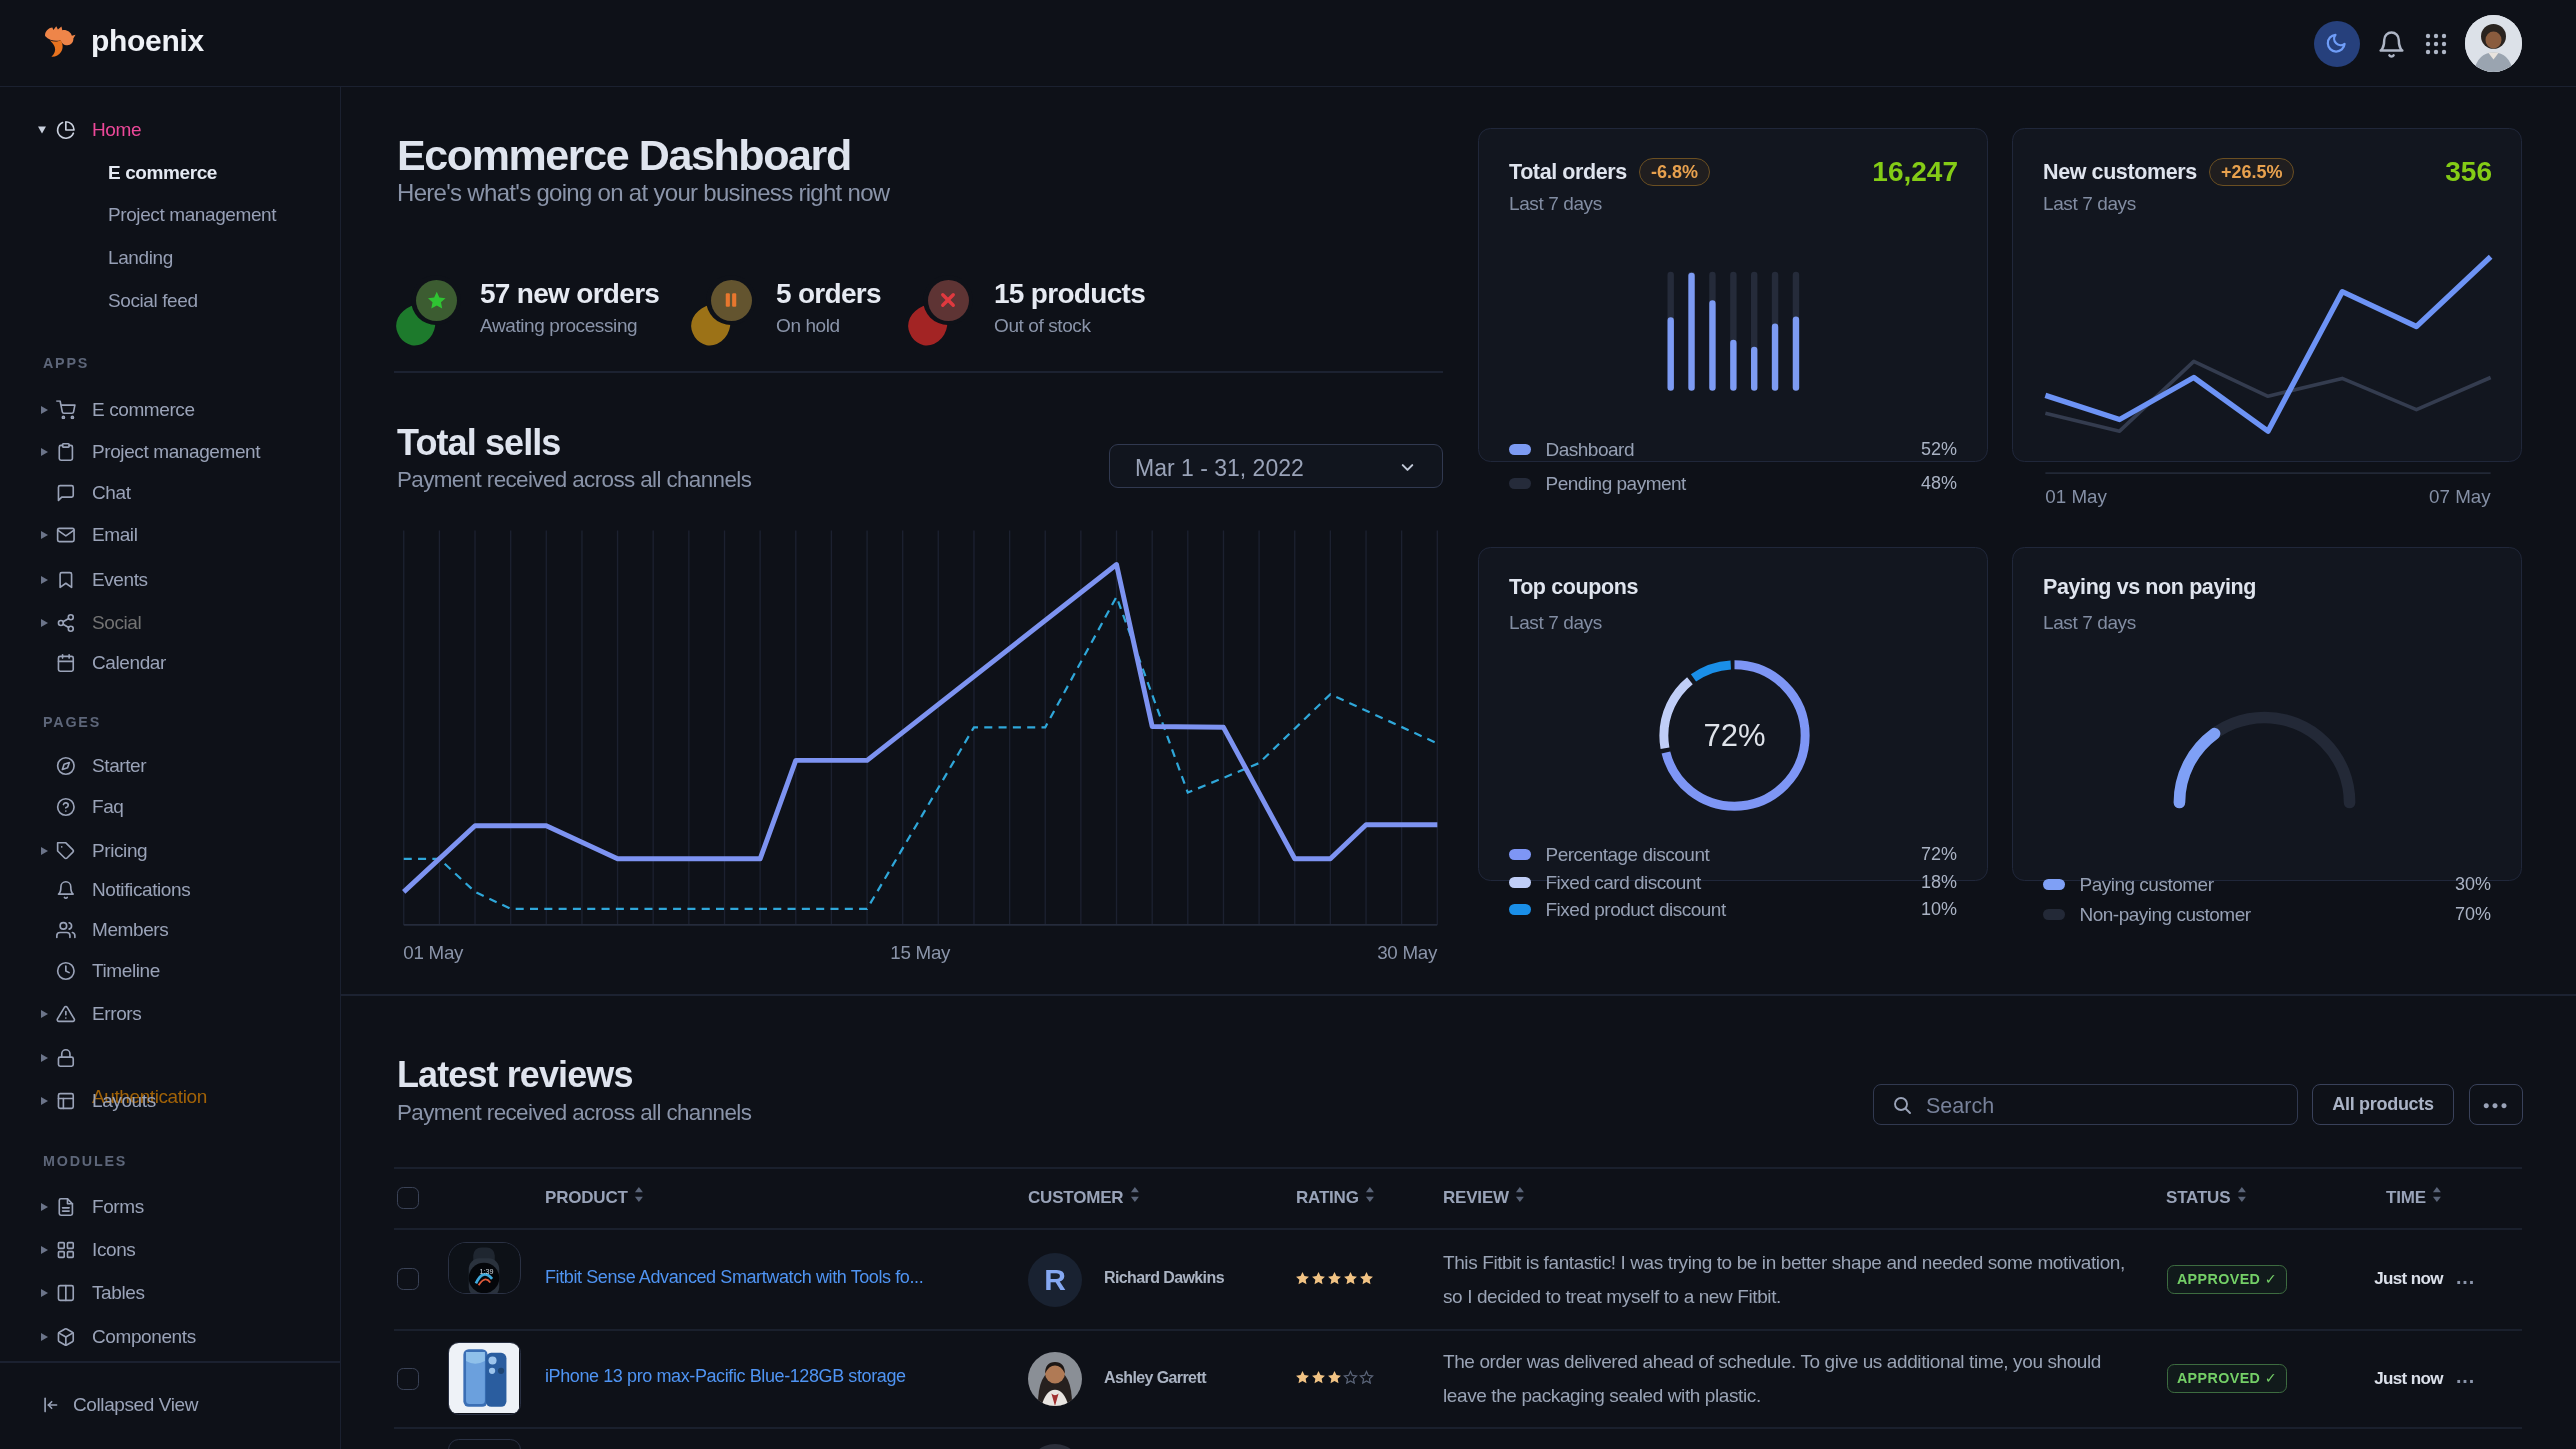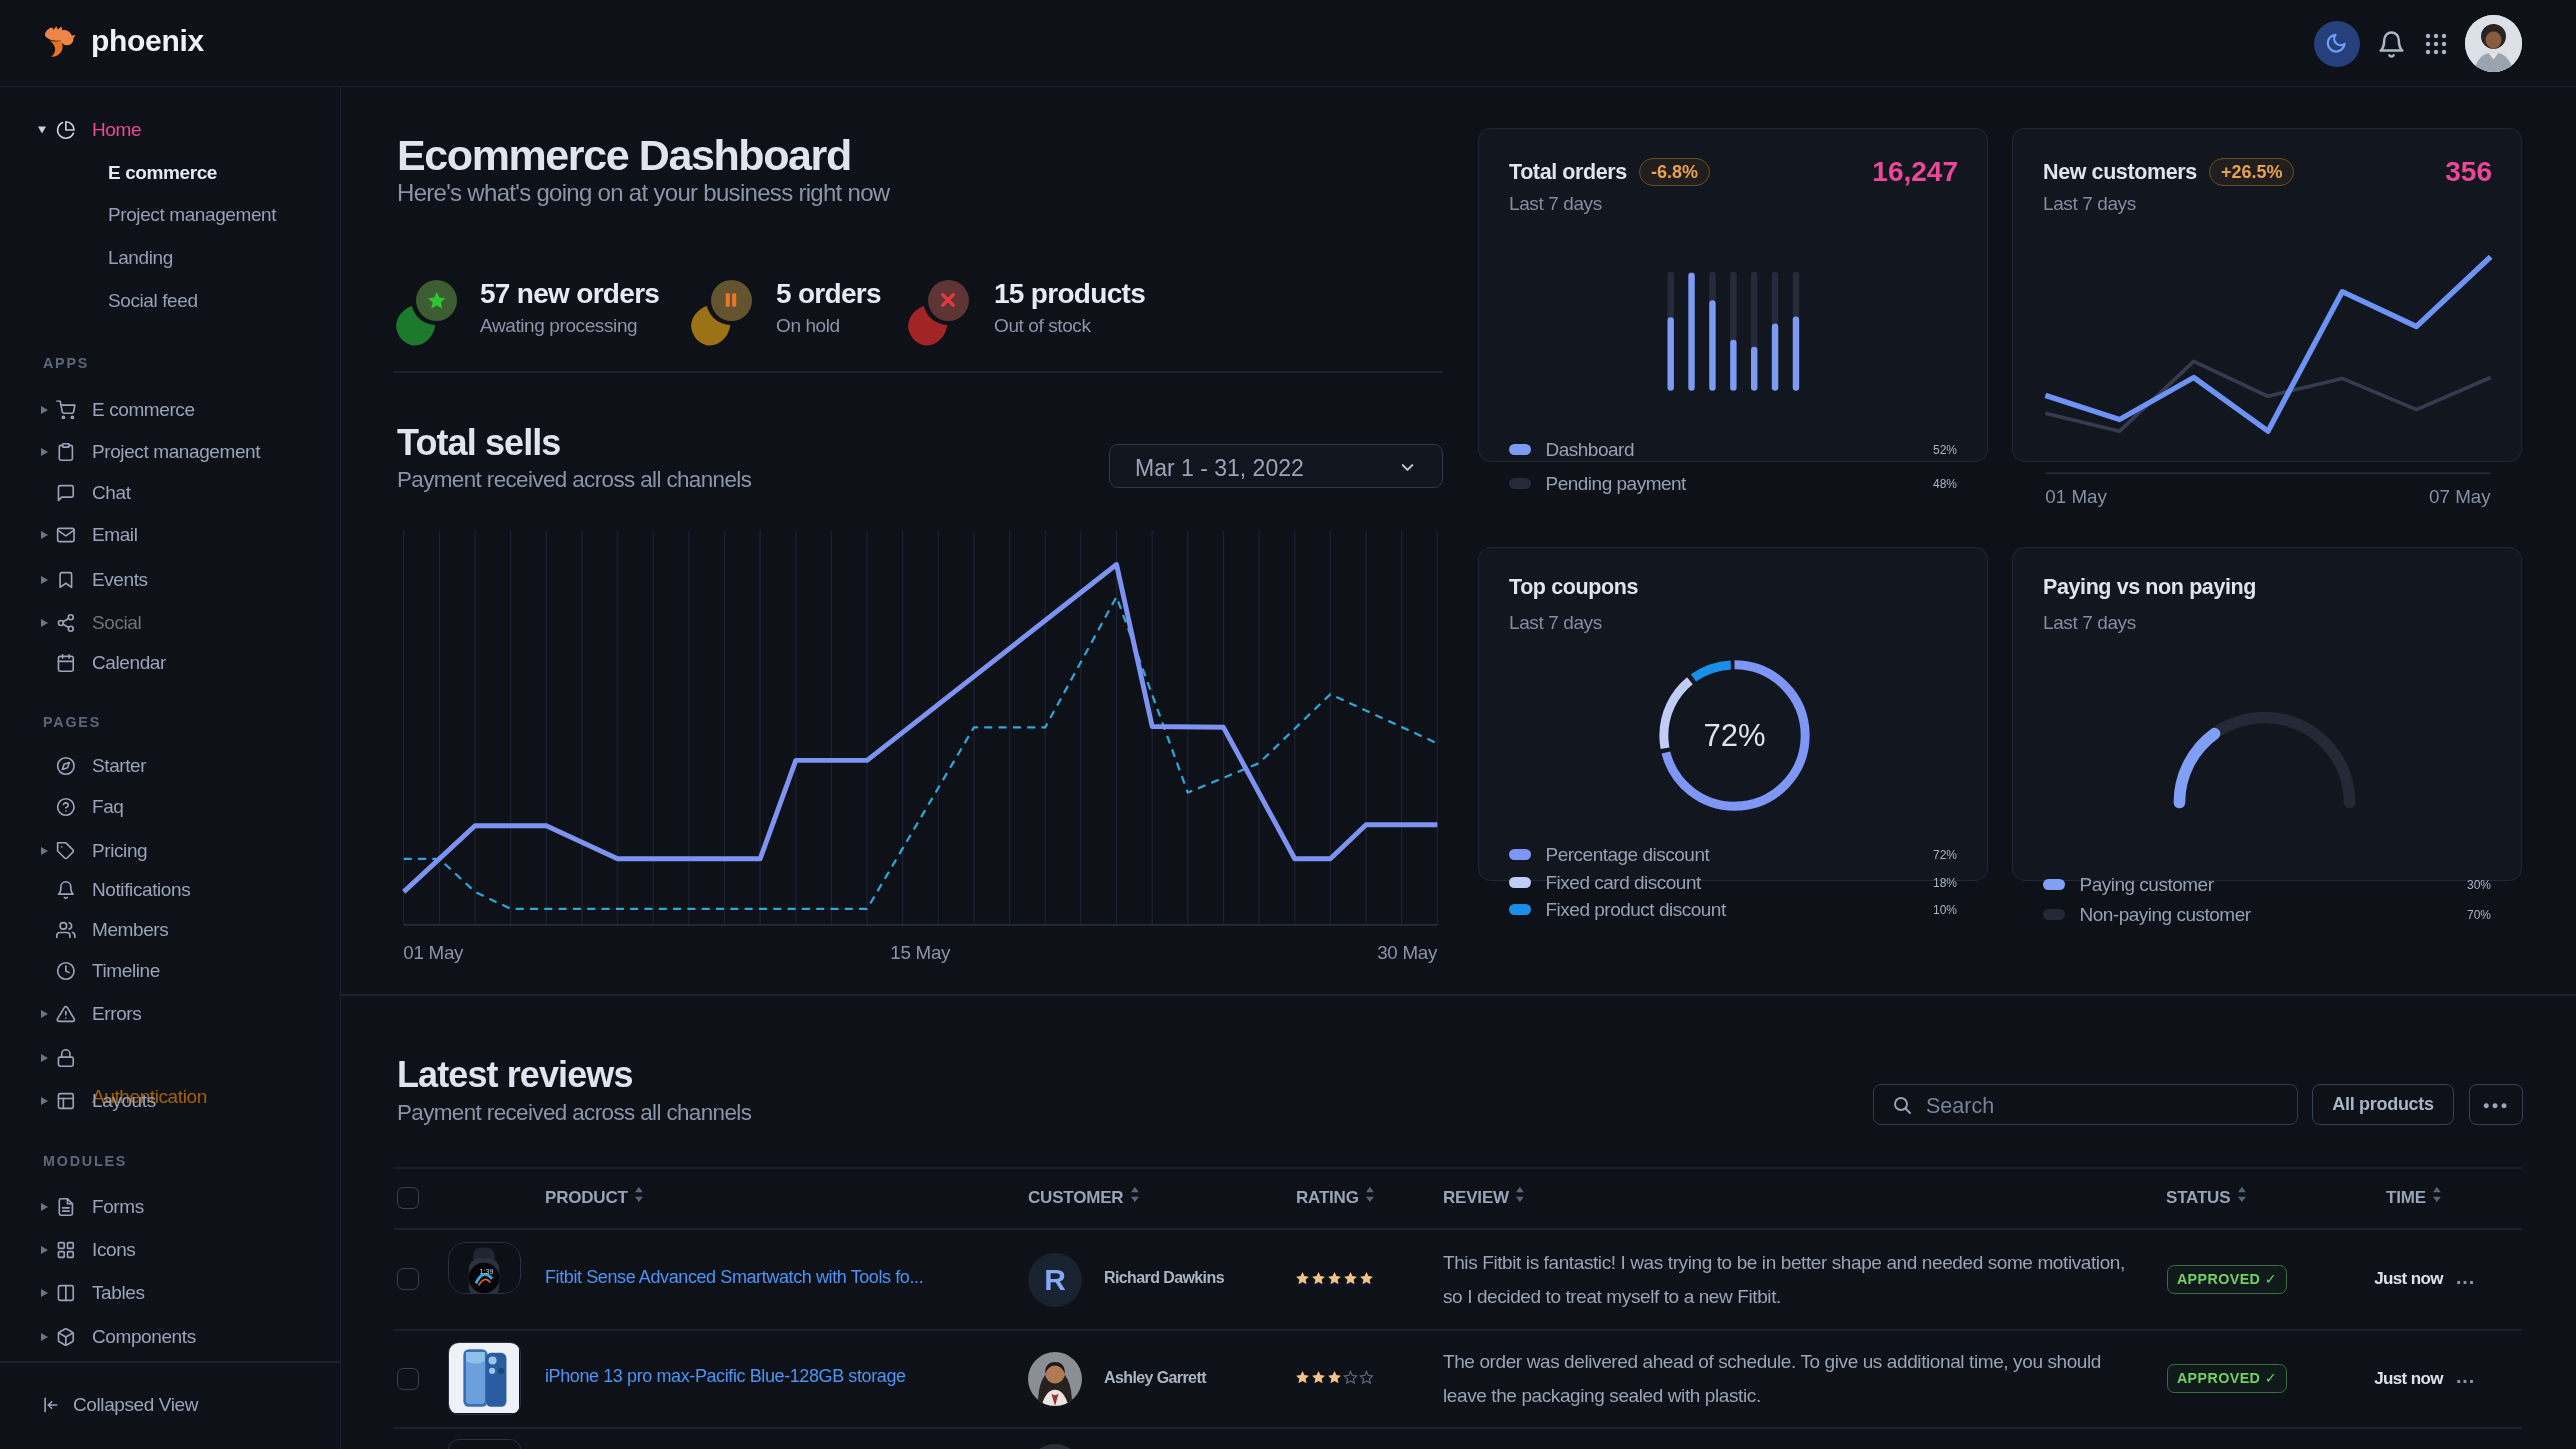--- a/index.html
+++ b/index.html
@@ -11,26 +11,26 @@
 .nitem{position:absolute;left:0;width:341px;height:39px;font-size:19px;letter-spacing:-0.4px;color:#9aa3b8}
 .nitem .txt{position:absolute;left:92px;top:50%;transform:translateY(-50%);white-space:nowrap}
 .nitem .sub{left:108px}
 .nitem .icon{position:absolute;left:56px;top:50%;transform:translateY(-50%)}
 .caret-r{position:absolute;left:41px;top:50%;transform:translateY(-50%);width:0;height:0;border-left:7.2px solid #6b7489;border-top:4.5px solid transparent;border-bottom:4.5px solid transparent}
 .caret-d{position:absolute;left:38px;top:50%;transform:translateY(-50%);width:0;height:0;border-top:7.2px solid #c9d0dd;border-left:4.5px solid transparent;border-right:4.5px solid transparent}
 .card{position:absolute;width:510px;height:334px;background:#12161f;border:1.8px solid #20273a;border-radius:12.5px}
 .cardhead{position:absolute;left:30px;top:27px;right:29px;display:flex;align-items:center}
 .ctitle{font-size:21.5px;font-weight:bold;color:#dfe4ee;letter-spacing:-0.4px;white-space:nowrap}
 .badge{margin-left:12.5px;font-size:18px;font-weight:bold;color:#e8a14e;border:1.8px solid #6b4f22;background:rgba(160,110,40,0.10);border-radius:14.3px;padding:2.7px 10.7px;line-height:1.15}
-.cval{margin-left:auto;font-size:28px;font-weight:bold;color:#ec4899}
+.cval{margin-left:auto;font-size:28px;font-weight:bold;color:#84cc16}
 .csub{position:absolute;left:30px;top:64px;font-size:19px;letter-spacing:-0.4px;color:#828da3}
 .lgrow{position:absolute;left:30px;right:30px;height:29px;display:flex;align-items:center}
 .sw{width:21.5px;height:10.7px;border-radius:5.4px;margin-right:15px;flex:none}
 .lgtxt{font-size:19px;letter-spacing:-0.5px;color:#96a0b4}
-.lgval{margin-left:auto;font-size:12px;color:#aab3c4}
+.lgval{margin-left:auto;font-size:18px;color:#aab3c4}
 .th{position:absolute;top:1167px;font-size:17px;font-weight:bold;color:#99a3b8;letter-spacing:-0.2px;height:61px;line-height:61px;white-space:nowrap}
 .cb{position:absolute;width:21.5px;height:21.5px;border:1.8px solid #3a4256;border-radius:6.3px}
 .rowline{position:absolute;left:394px;width:2128px;height:1.8px;background:#1a202d}
 .plink{font-size:18px;letter-spacing:-0.4px;color:#4f94f3;white-space:nowrap}
 .pname{font-size:16px;font-weight:bold;letter-spacing:-0.6px;color:#aab3c2}
 .rtext{font-size:19px;letter-spacing:-0.4px;color:#99a3b5;line-height:34px}
 .status{position:absolute;width:120px;height:29px;border:1.8px solid #3d6c40;border-radius:7.2px;background:rgba(60,160,70,0.07);color:#74cf67;font-size:14.3px;font-weight:bold;letter-spacing:0.4px;line-height:26px;text-align:center;white-space:nowrap}
 .jn{position:absolute;font-size:17px;font-weight:bold;letter-spacing:-0.6px;color:#dbe0ea}
 .dots3{position:absolute;font-size:19.7px;color:#8b95aa;letter-spacing:0.9px;font-weight:bold}
 

